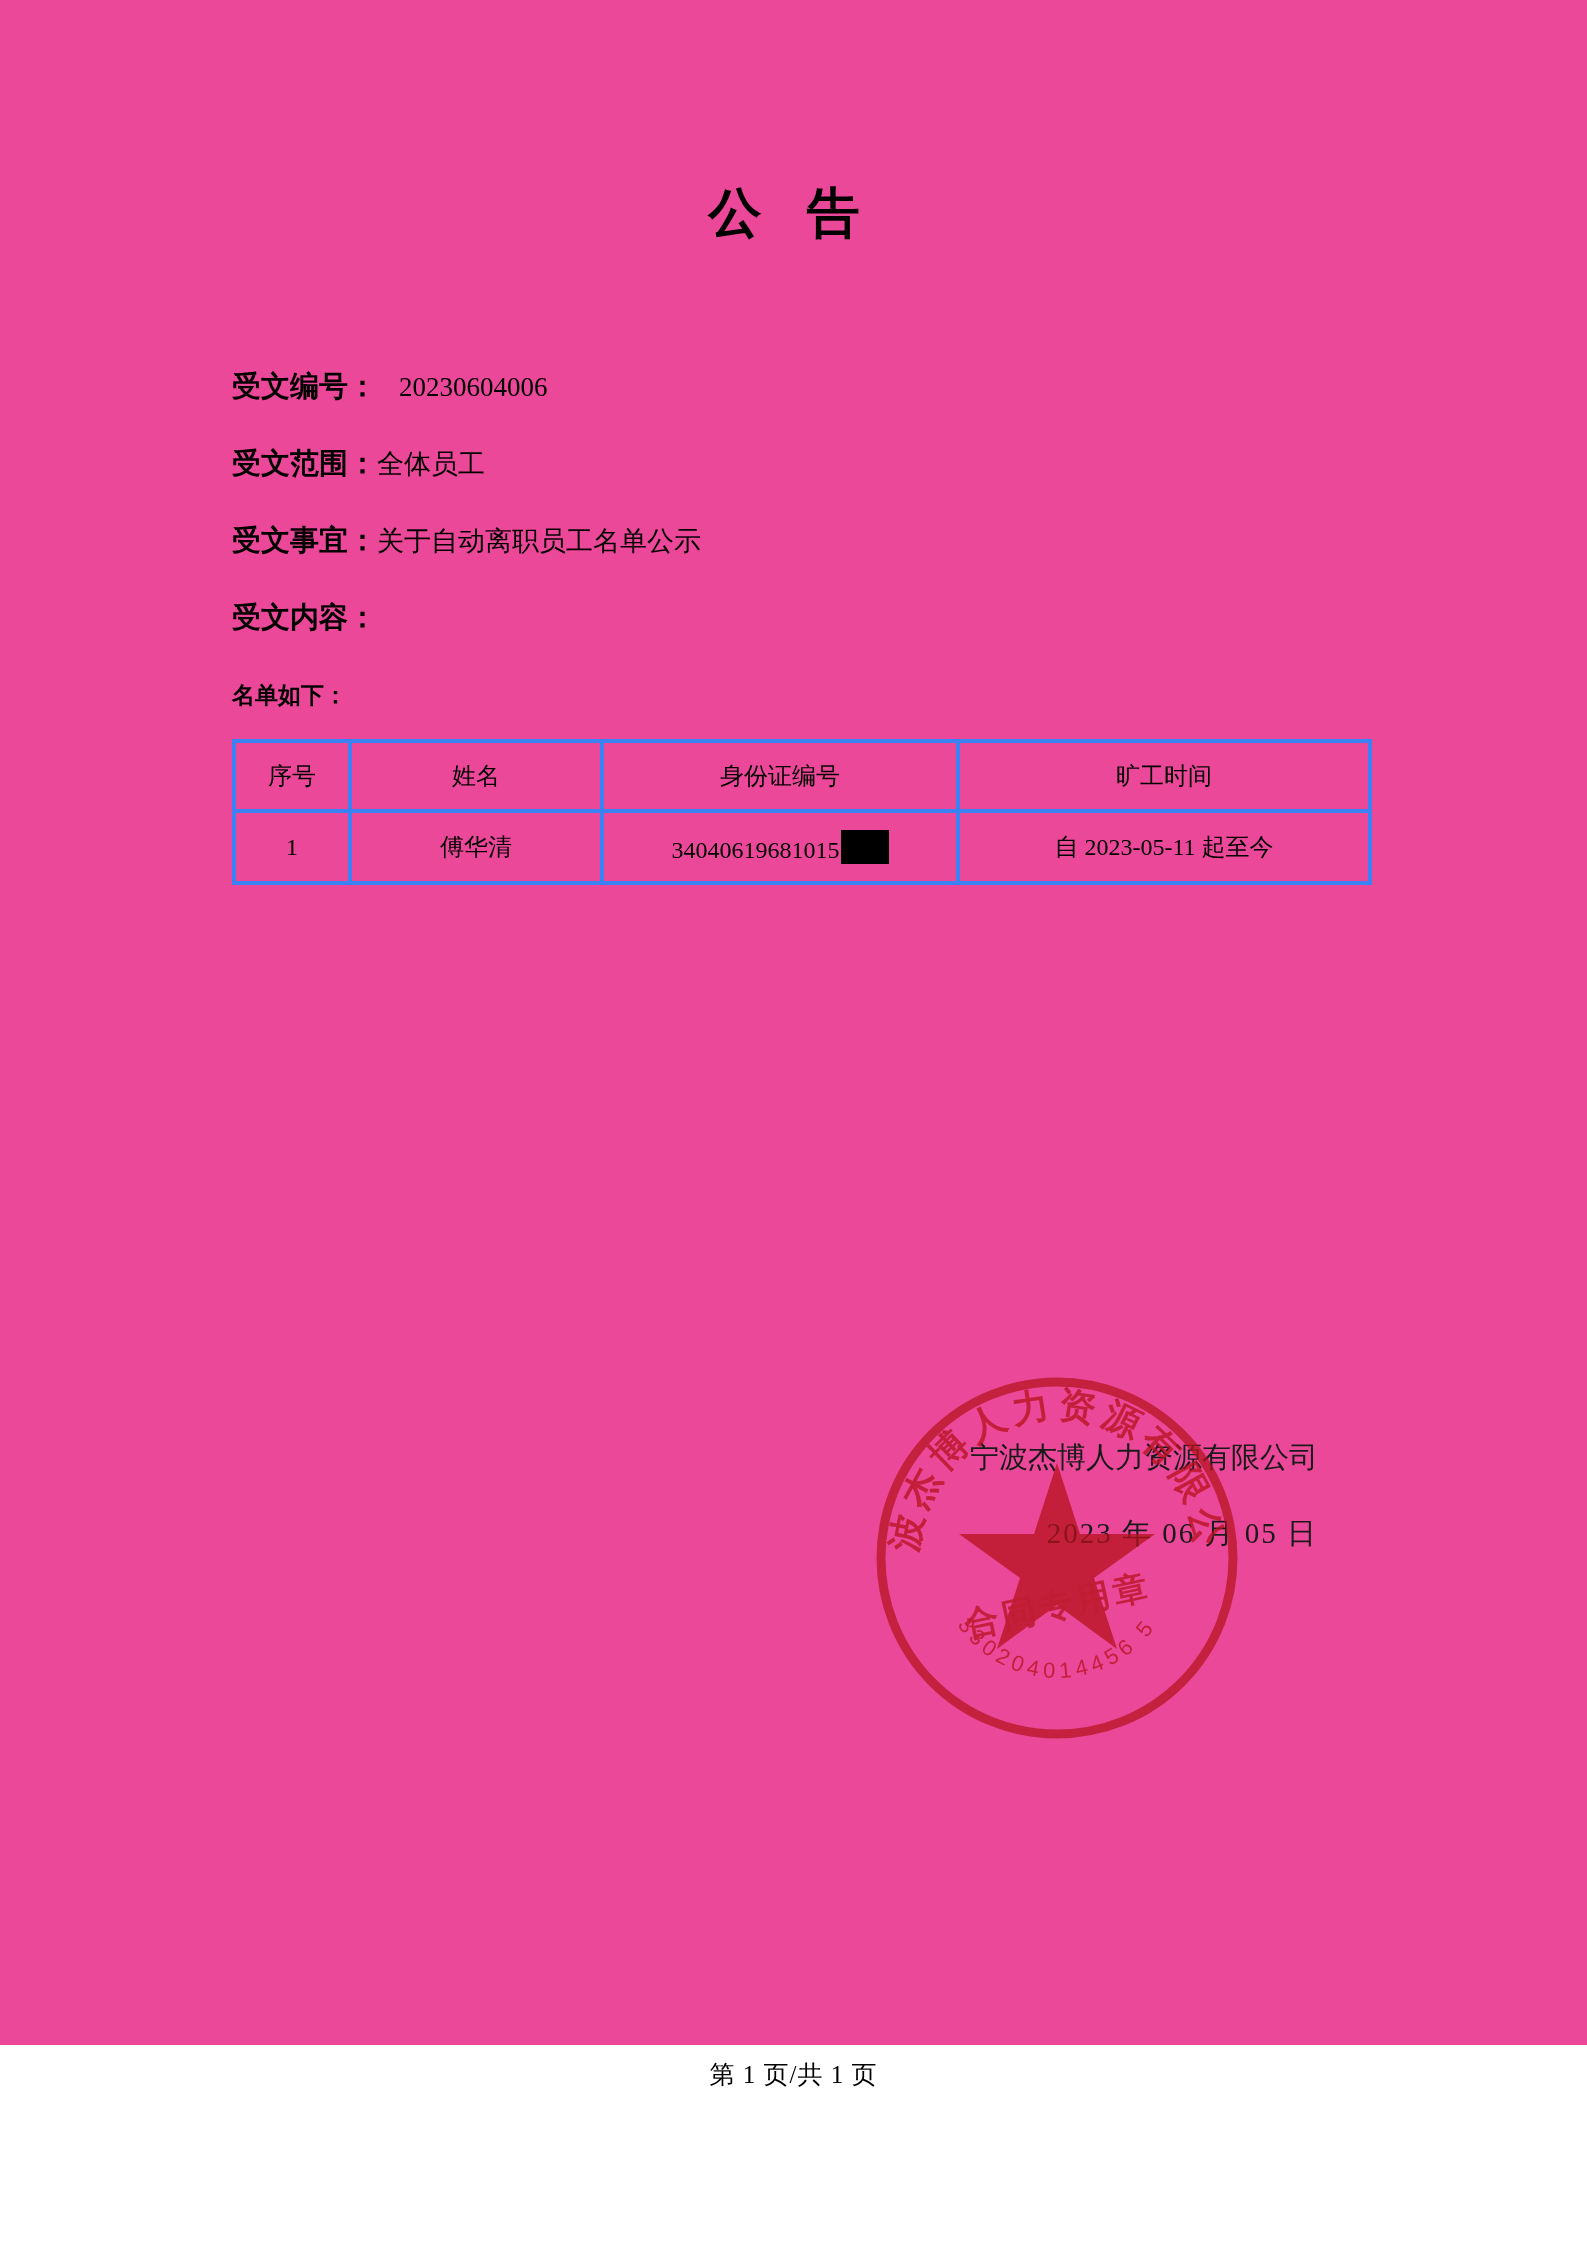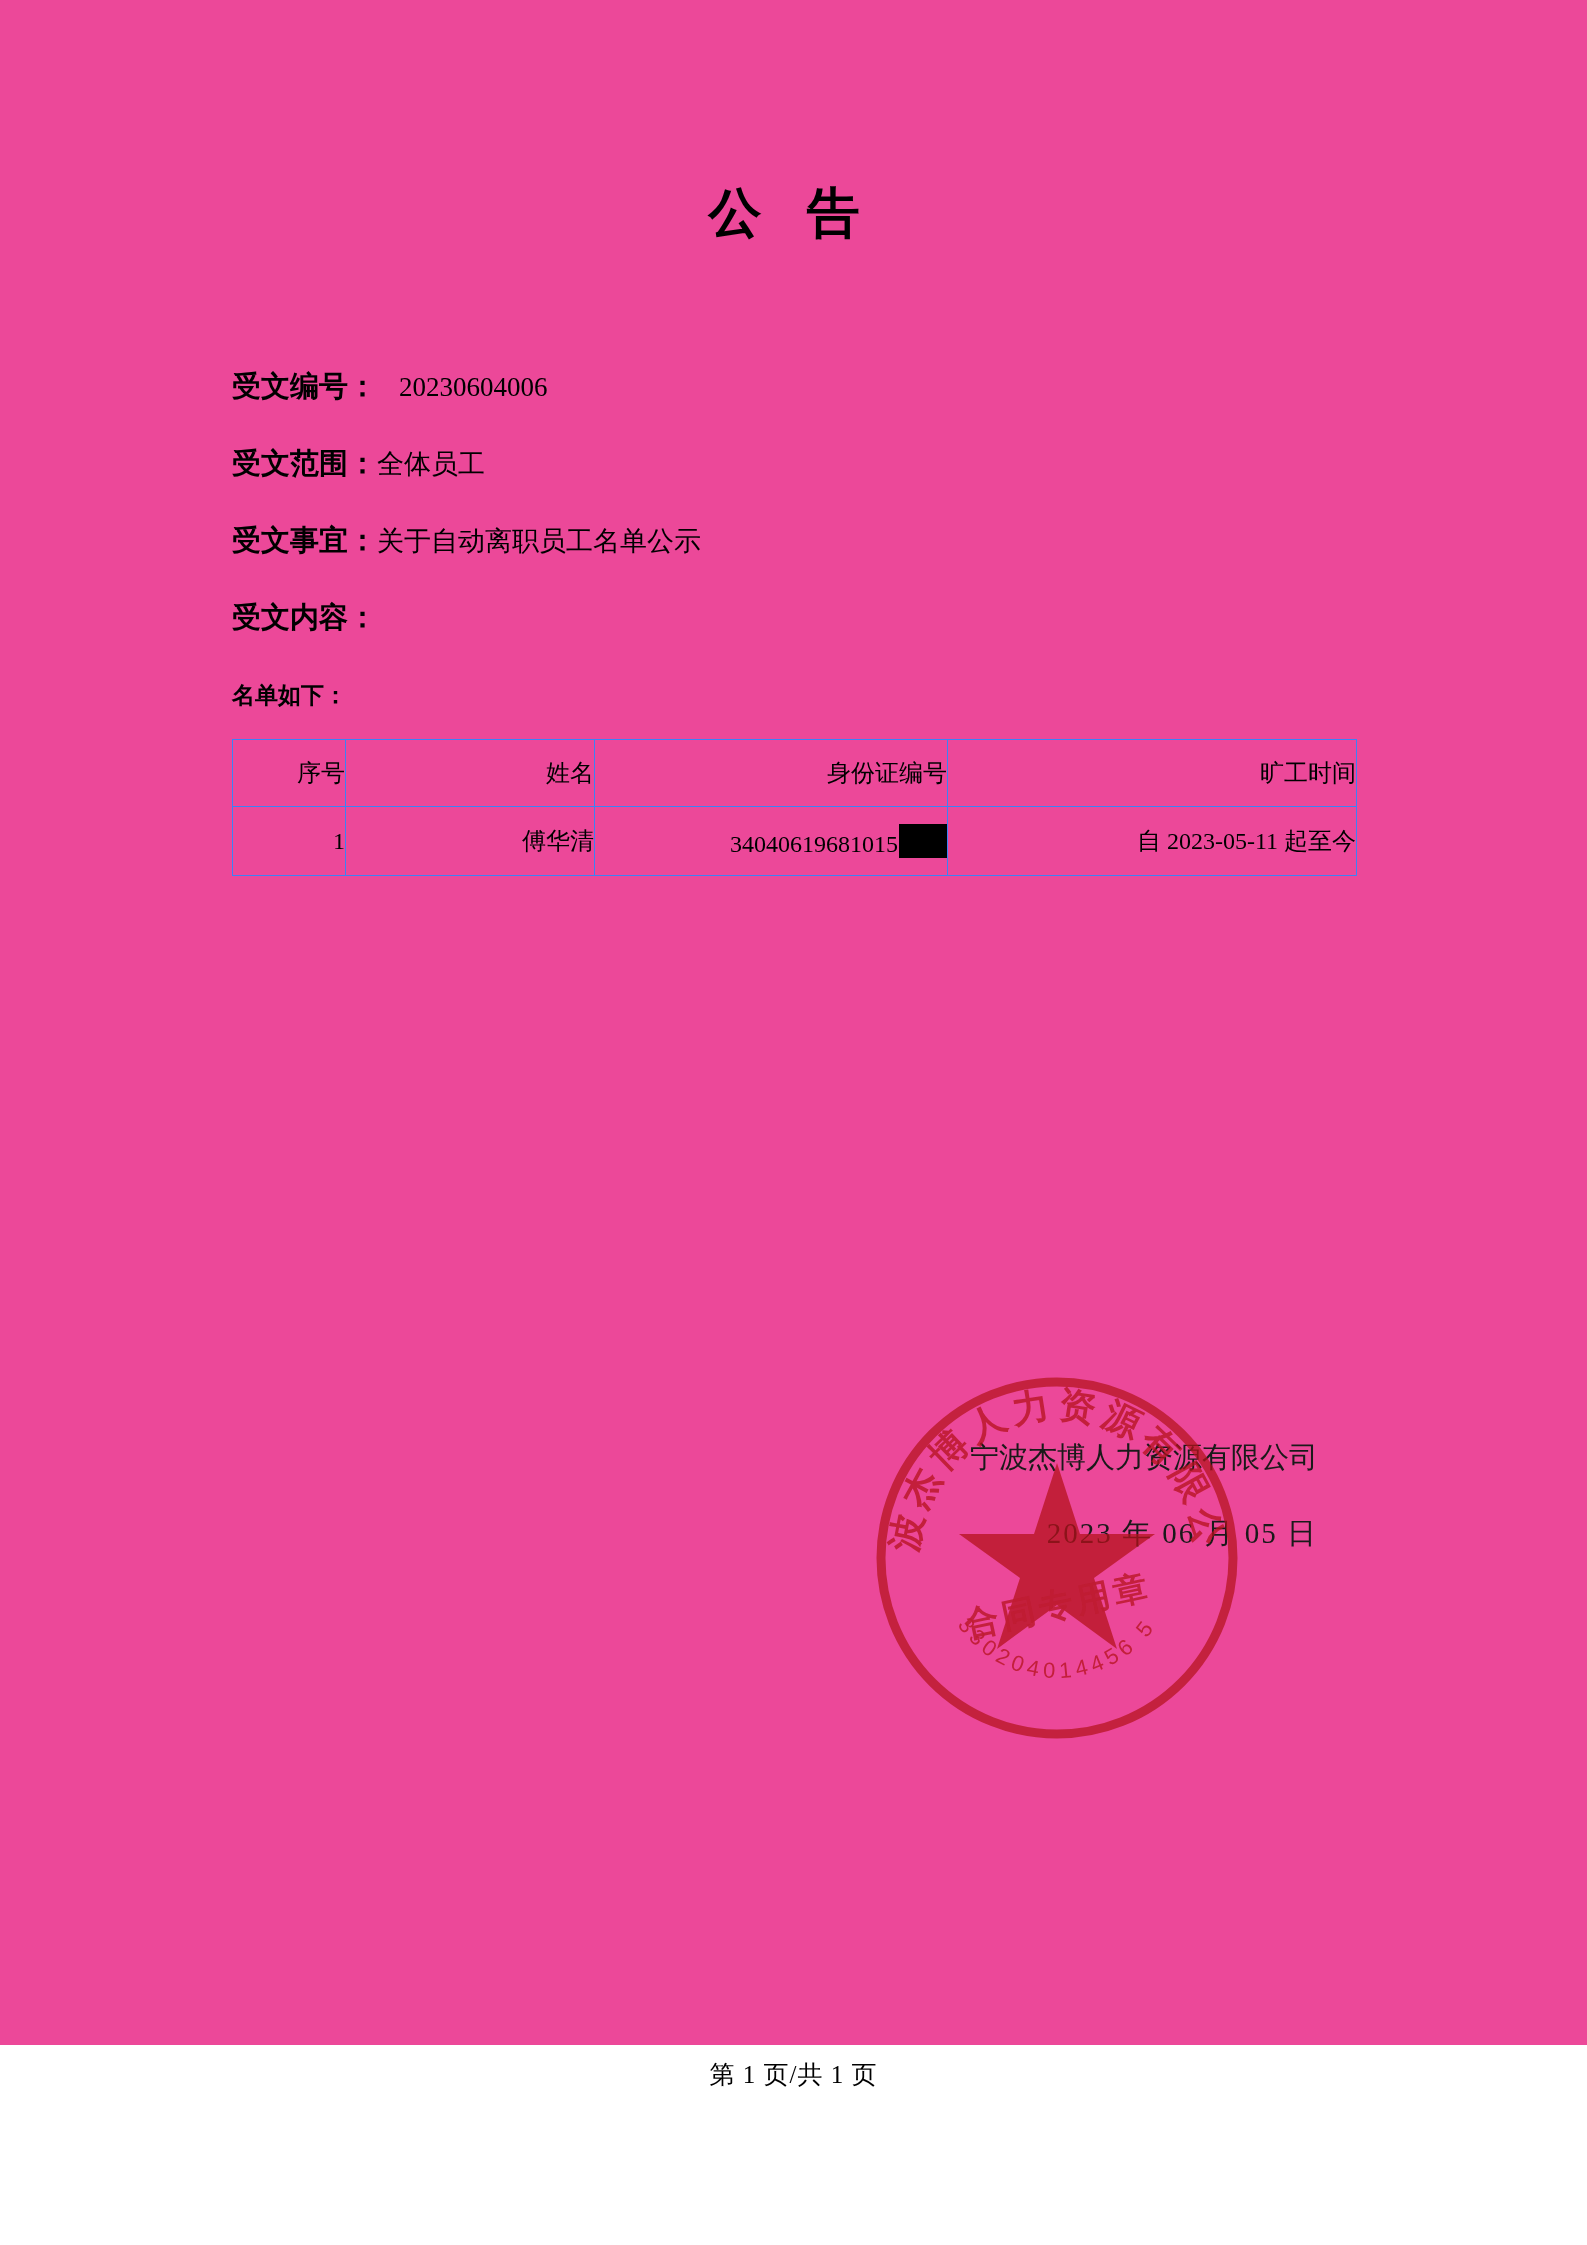--- a/index.html
+++ b/index.html
@@ -84,22 +84,22 @@
 
   
   table.name-table {
     border-collapse: collapse;
     width: 1120px;
     margin-top: 8px;
     table-layout: fixed;
   }
   table.name-table th,
   table.name-table td {
-    border: 1px solid #3b82f6;
-    text-align: right;
+    border: 4px solid #3b82f6;
+    text-align: center;
     font-size: 24px;
     font-family: "Liberation Serif", "DejaVu Serif", serif;
     font-weight: normal;
     height: 56px;
     padding: 6px 0;
   }
   table.name-table th {
     height: 54px;
   }
   .col-idx { width: 112px; }

